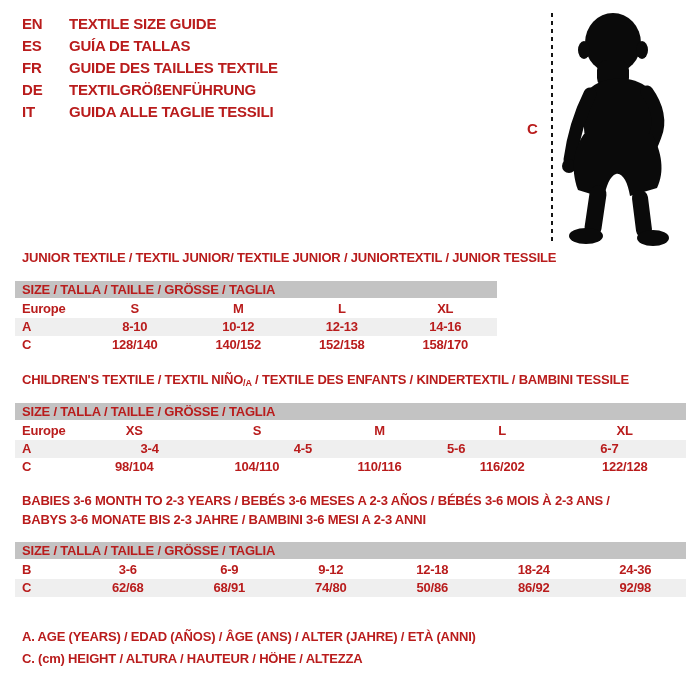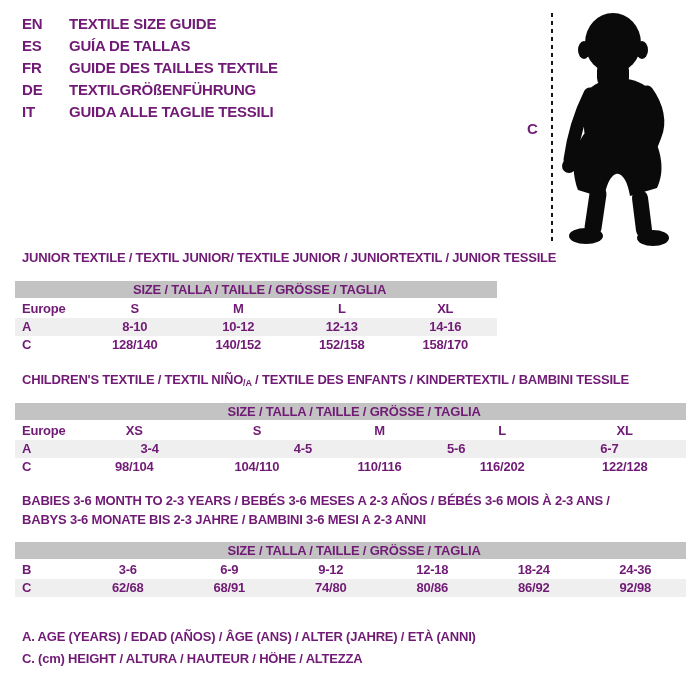--- a/index.html
+++ b/index.html
@@ -1,18 +1,18 @@
 <!DOCTYPE html>
 <html><head>
 <meta charset="utf-8">
 <style>
   html,body{margin:0;padding:0;background:#fff;}
   .page{
     position:relative;width:700px;height:700px;background:#ffffff;overflow:hidden;
-    font-family:"Liberation Sans",sans-serif;color:#701a75;letter-spacing:-0.2px;
+    font-family:"Liberation Sans",sans-serif;color:#b91c1c;letter-spacing:-0.2px;
   }
   
   .lang-list{position:absolute;left:22px;top:13px;}
   .lang-row{display:flex;}
   .lang-code{width:47px;font-weight:700;font-size:15px;line-height:22px;}
   .lang-label{font-weight:700;font-size:15px;line-height:22px;white-space:nowrap;}
   
   .measure-line{
     position:absolute;left:551px;top:13px;width:2px;height:229px;
     background-image:repeating-linear-gradient(to bottom,#151515 0 4px,transparent 4px 8px);
@@ -25,21 +25,21 @@
   #title2{top:372px;}
   #title3{top:491px;line-height:19px;}
   .subscript{font-size:9px;vertical-align:-2px;}
   
   .size-table{position:absolute;left:15px;}
   #table1{top:281px;width:482px;--label:68px;}
   #table2{top:403px;width:671px;--label:58px;}
   #table3{top:542px;width:671px;--label:62px;}
   .t-head{
     background:#c3c3c3;height:17px;line-height:17px;padding-left:7px;
-    font-weight:700;font-size:13px;margin-bottom:2px;text-align:center;
+    font-weight:700;font-size:13px;margin-bottom:2px;
   }
   .t-row{display:flex;height:18px;line-height:18px;font-size:13px;}
   .t-row.shaded{background:#efefef;}
   .t-label{width:var(--label);padding-left:7px;font-weight:700;box-sizing:border-box;}
   .t-cell{flex:1;text-align:center;font-weight:700;}
   
   .footnotes{position:absolute;left:22px;top:626px;font-weight:700;font-size:13px;line-height:22px;}
   .footnote{white-space:nowrap;}
 </style>
 </head>
@@ -159,21 +159,21 @@
       <span class="t-cell">9-12</span>
       <span class="t-cell">12-18</span>
       <span class="t-cell">18-24</span>
       <span class="t-cell">24-36</span>
     </div>
     <div class="t-row shaded">
       <span class="t-label">C</span>
       <span class="t-cell">62/68</span>
       <span class="t-cell">68/91</span>
       <span class="t-cell">74/80</span>
-      <span class="t-cell">80/86</span>
+      <span class="t-cell">50/86</span>
       <span class="t-cell">86/92</span>
       <span class="t-cell">92/98</span>
     </div>
   </div>
 
   <div class="footnotes">
     <div class="footnote">A. AGE (YEARS) / EDAD (AÑOS) / ÂGE (ANS) / ALTER (JAHRE) / ETÀ (ANNI)</div>
     <div class="footnote">C. (cm) HEIGHT / ALTURA / HAUTEUR / HÖHE / ALTEZZA</div>
   </div>
 

